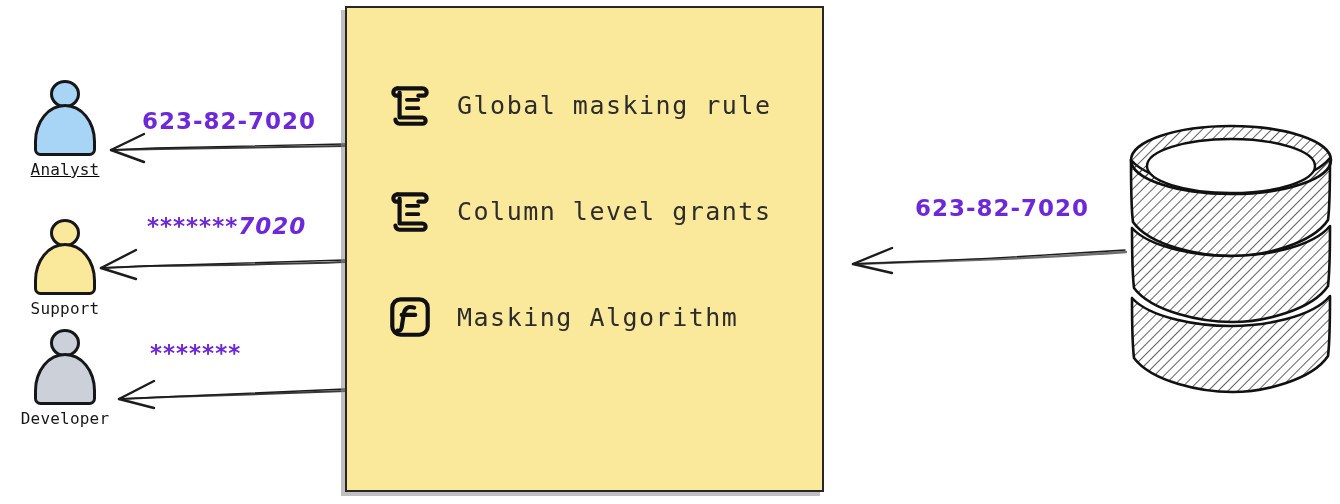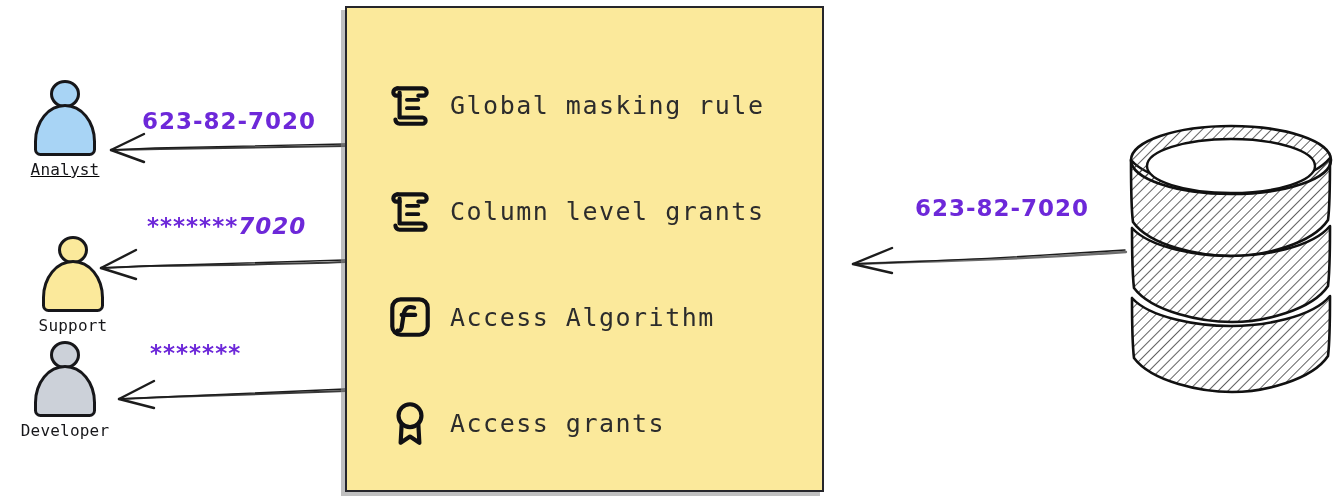--- a/index.html
+++ b/index.html
@@ -113,21 +113,21 @@
   }
   .card-icon {
     width: 54px;
     height: 54px;
     flex: 0 0 54px;
     display: flex;
     align-items: center;
     justify-content: center;
   }
   .card-row-label {
-    margin-left: 13px;
+    margin-left: 20px;
     font-size: 25px;
     color: #2c2c2c;
     letter-spacing: 1.5px;
     font-family: "DejaVu Sans Mono", monospace;
     white-space: nowrap;
   }
 
   
   .database {
     position: absolute;
@@ -141,29 +141,29 @@
 <body>
 
 <div class="actor" style="left:0px; top:80px;text-decoration:underline;">
   <div class="actor-figure">
     <div class="actor-head" style="background:#a8d4f5;"></div>
     <div class="actor-body" style="background:#a8d4f5;"></div>
   </div>
   <div class="actor-label">Analyst</div>
 </div>
 
-<div class="actor" style="left:0px; top:236px;padding-left:8px;">
+<div class="actor" style="left:0px; top:219px;">
   <div class="actor-figure">
     <div class="actor-head" style="background:#fbe99b;"></div>
     <div class="actor-body" style="background:#fbe99b;"></div>
   </div>
   <div class="actor-label">Support</div>
 </div>
 
-<div class="actor" style="left:0px; top:341px;">
+<div class="actor" style="left:0px; top:329px;">
   <div class="actor-figure">
     <div class="actor-head" style="background:#ccd1d9;"></div>
     <div class="actor-body" style="background:#ccd1d9;"></div>
   </div>
   <div class="actor-label">Developer</div>
 </div>
 
 <div class="flow-label" style="left:142px; top:108px;">623-82-7020</div>
 
 <div class="flow-label" style="left:147px; top:213px;font-style:italic;">*******7020</div>
@@ -230,32 +230,23 @@
     </div>
 
     <div class="card-row">
       <div class="card-icon">
         <svg width="50" height="50" viewBox="0 0 48 48">
           <rect x="7" y="7" width="34" height="34" rx="8" ry="8" fill="none" stroke="#101014" stroke-width="4"></rect>
           <path d="M28,15 c-6,-2 -9,1 -10,6 l-2,13 c-0.6,3 -2,3.6 -4,3" fill="none" stroke="#101014" stroke-width="4" stroke-linecap="round"></path>
           <path d="M16,22 h13" fill="none" stroke="#101014" stroke-width="4" stroke-linecap="round"></path>
         </svg>
       </div>
-      <div class="card-row-label">Access Algorithm</div>
+      <div class="card-row-label">Masking Algorithm</div>
     </div>
 
-    <div class="card-row">
-      <div class="card-icon">
-        <svg width="50" height="50" viewBox="0 0 48 48">
-          <circle cx="24" cy="17" r="11" fill="none" stroke="#101014" stroke-width="4"></circle>
-          <path d="M16,25 L15,43 L24,37 L33,43 L32,25" fill="none" stroke="#101014" stroke-width="4" stroke-linejoin="round" stroke-linecap="round"></path>
-        </svg>
-      </div>
-      <div class="card-row-label">Access grants</div>
-    </div>
 
   </div>
 </div>
 
 <div class="database">
   <svg width="218" height="280" viewBox="0 0 218 280">
     <defs>
       <pattern id="hatch" width="7" height="7" patternTransform="rotate(45)" patternUnits="userSpaceOnUse">
         <line x1="0" y1="0" x2="0" y2="7" stroke="#3a3a3a" stroke-width="1.6"></line>
       </pattern>

